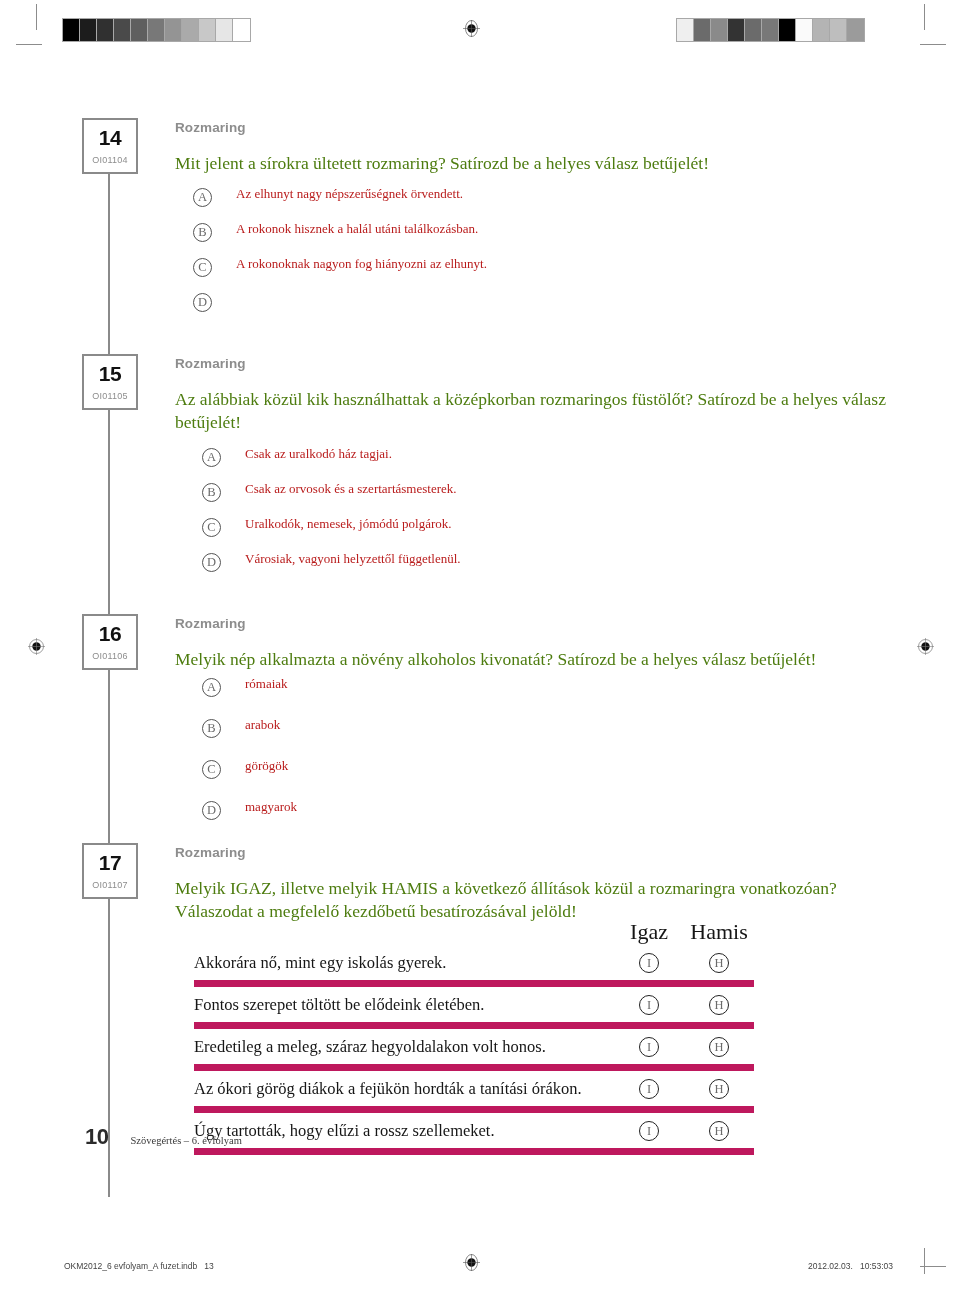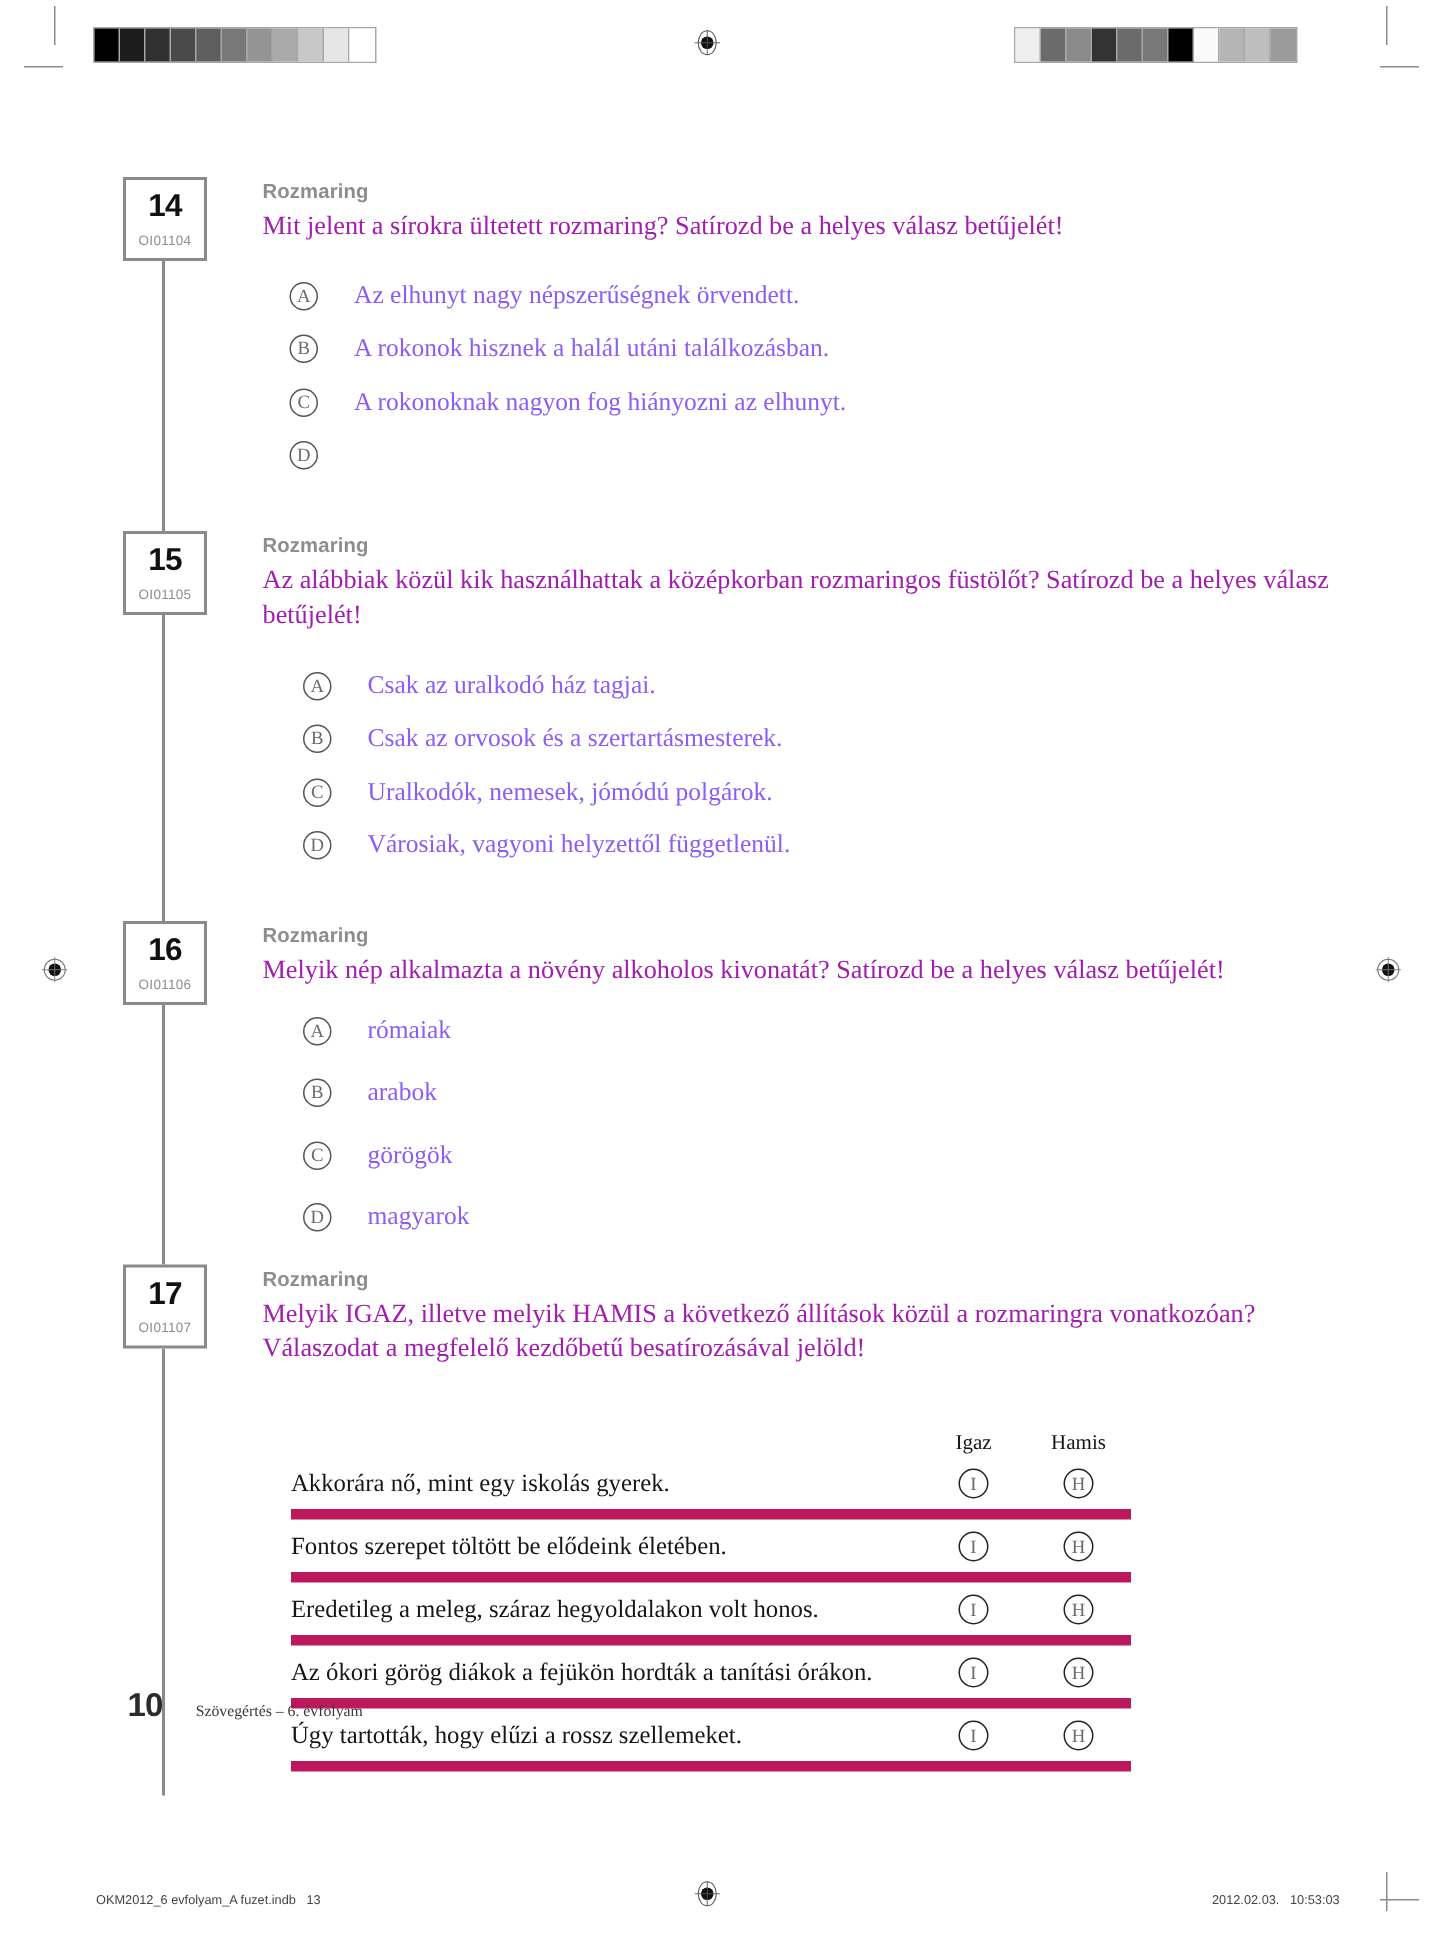--- a/index.html
+++ b/index.html
@@ -77,22 +77,22 @@
     font-family: "Liberation Sans", sans-serif;
     font-weight: bold;
     font-size: 13.5px;
     color: #8d8d8d;
     line-height: 1.2;
     letter-spacing: 0.1px;
   }
   .qstem {
     font-size: 17.5px;
     line-height: 1.33;
-    margin-top: 3px;
-    color: #a21caf;
+    margin-top: 16px;
+    color: #4d7c0f;
   }
 
   
   .options { position: absolute; }
   .opt {
     display: flex;
     align-items: flex-start;
     margin-bottom: 14px;
   }
   .bubble {
@@ -101,33 +101,32 @@
     border: 1.3px solid #555;
     border-radius: 50%;
     font-family: "Liberation Serif", serif;
     font-size: 12.5px;
     line-height: 17px;
     text-align: center;
     color: #6b6b6b;
     margin-top: 2px;
   }
   .opt-label {
-    font-size: 17px;
+    font-size: 13px;
     line-height: 1.25;
     margin-left: 24px;
-    color: #8b5cf6;
+    color: #b91c1c;
   }
 
   
   .tftable { position: absolute; }
   .tfhead {
     display: flex;
-    font-size: 14px;
+    font-size: 22px;
     color: #161616;
-    margin-top: 36px;
   }
   .tfhead .spacer { width: 420px; }
   .tfhead .col { width: 70px; text-align: center; }
   .tfrow {
     display: flex;
     align-items: center;
     border-bottom: 7px solid #be185d;
     height: 42px;
   }
   .tfrow .stmt {

